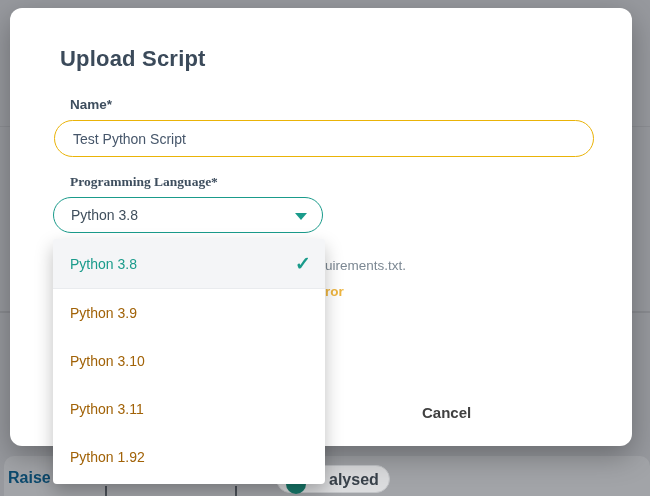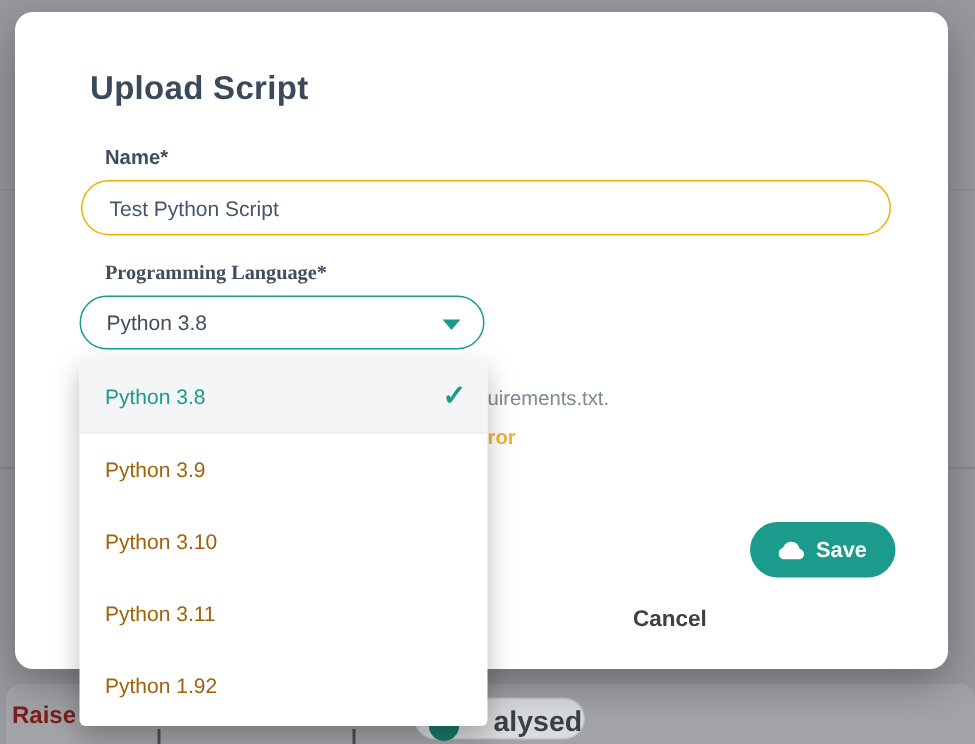--- a/index.html
+++ b/index.html
@@ -15,36 +15,36 @@
   
   .backdrop { position: absolute; inset: 0; background: #97999e; z-index: 0; }
   .bg-line-1 { position: absolute; left: 0; right: 0; top: 126px; height: 1px; background: #8d8f94; }
   .bg-line-2 { position: absolute; left: 0; right: 0; top: 311px; height: 2px; background: #8a8c91; }
   .bottom-panel {
     position: absolute; left: 4px; right: 0; top: 456px; height: 40px;
     background: #a2a4a8; border-radius: 10px 10px 0 0;
   }
   .bg-heading {
     position: absolute; left: 4px; top: 13px;
-    font-size: 16px; font-weight: 700; color: #7f1d1d; white-space: nowrap;
+    font-size: 16px; font-weight: 700; color: #0c4a6e; white-space: nowrap;
   }
   .bg-divider { position: absolute; top: 30px; bottom: 0; width: 2px; background: #4a4f57; }
   .bg-divider.d1 { left: 101px; }
   .bg-divider.d2 { left: 231px; }
   .status-badge {
     position: absolute; left: 272px; top: 9px; width: 114px; height: 28px;
     background: #dbdcde; border: 1px solid #c3c5c8; border-radius: 14px;
   }
   .status-badge .dot {
     position: absolute; left: 9px; top: 8px; width: 20px; height: 20px;
     border-radius: 50%; background: #17786a;
   }
   .status-badge .badge-text {
     position: absolute; left: 52px; top: 5px;
-    font-size: 19px; font-weight: 600; color: #39424b; white-space: nowrap;
+    font-size: 16px; font-weight: 600; color: #39424b; white-space: nowrap;
   }
 
   
   .modal {
     position: absolute; left: 10px; top: 8px; width: 622px; height: 438px;
     background: #ffffff; border-radius: 12px; z-index: 5;
     box-shadow: 0 10px 30px rgba(0,0,0,0.30);
     padding-left: 18px;
   }
   .modal-title {
@@ -144,28 +144,20 @@
     <label class="field-label label-lang">Programming Language*</label>
     <div class="select-box">
       <span class="select-value">Python 3.8</span>
       <span class="caret-down"></span>
     </div>
 
     <div class="hint-fragment">uirements.txt.</div>
     <div class="link-fragment">ror</div>
 
     <button class="cancel-button">Cancel</button>
-    <button class="save-button">
-      <span>
-        <svg width="17" height="17" viewBox="0 0 16 16" fill="#ffffff" xmlns="http://www.w3.org/2000/svg">
-          <path d="M4.406 4.342A5.53 5.53 0 0 1 8 3c2.69 0 4.923 2 5.166 4.579C14.758 7.804 16 9.137 16 10.773 16 12.569 14.502 14 12.687 14H3.781C1.708 14 0 12.366 0 10.318c0-1.763 1.266-3.223 2.942-3.593.143-.863.698-1.723 1.464-2.383z"></path>
-        </svg>
-      </span>
-      <span>Save</span>
-    </button>
   </div>
 
   <div class="listbox" role="listbox">
     <div class="option selected" role="option" aria-selected="true">
       <span>Python 3.8</span>
       <span class="check-glyph">✓</span>
     </div>
     <div class="option" role="option">
       <span>Python 3.9</span>
     </div>

